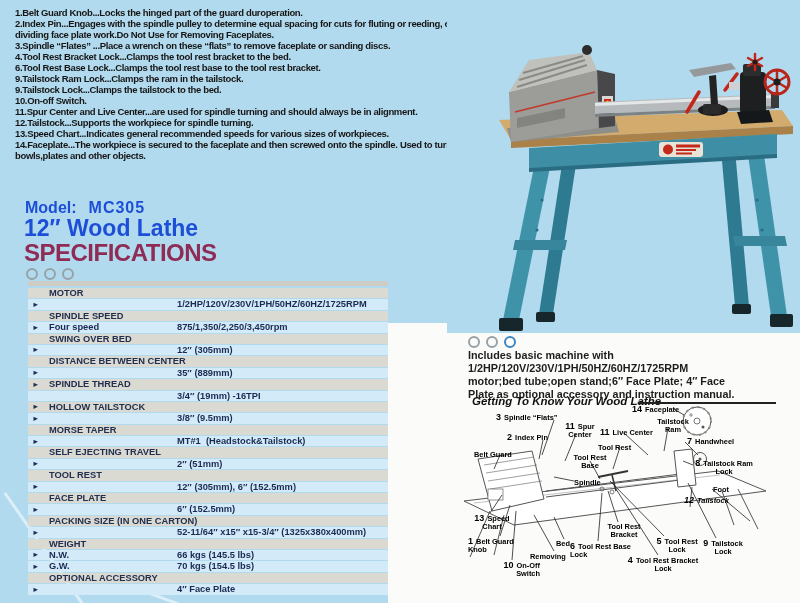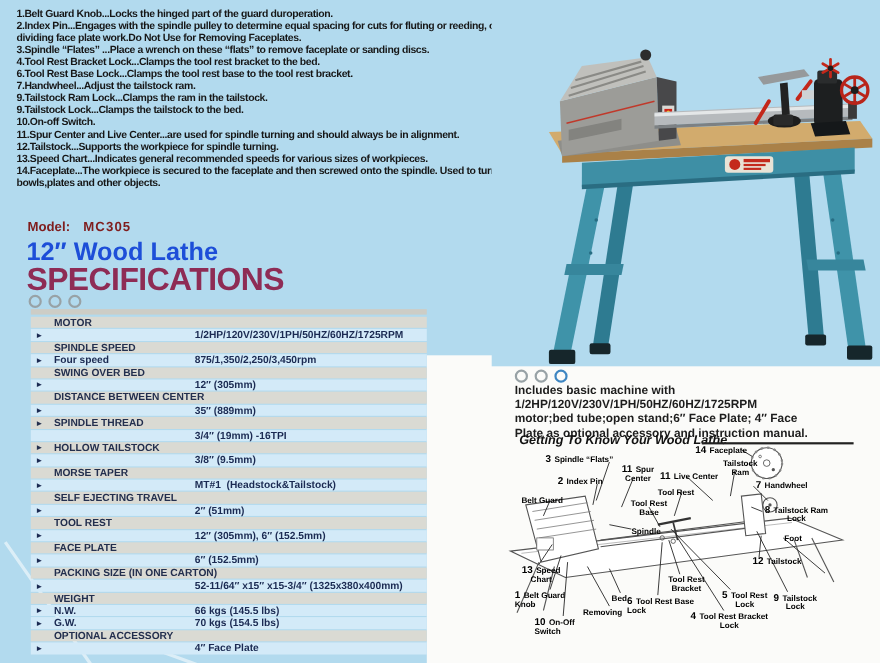--- a/index.html
+++ b/index.html
@@ -9,24 +9,24 @@
   .streak{position:absolute;background:rgba(255,255,255,.55);height:3px;z-index:0;}
   .streak.s1{left:6px;top:492px;width:150px;transform:rotate(55deg);transform-origin:left top;}
   .streak.s2{left:150px;top:592px;width:240px;transform:rotate(20deg);transform-origin:left top;}
 
   
   .parts-list{position:absolute;left:15px;top:7px;width:458px;font-size:9.5px;font-weight:bold;
               line-height:11px;letter-spacing:-0.35px;color:#161616;z-index:2;}
   .pitem{display:block;}
 
   
-  .model{position:absolute;left:25px;top:199px;color:#7f1d1d;font-size:12px;font-weight:bold;z-index:2;}
+  .model{position:absolute;left:25px;top:199px;color:#1d4ed8;font-size:16px;font-weight:bold;z-index:2;}
   .model .mv{margin-left:12px;letter-spacing:1px;}
   .title1{position:absolute;left:24px;top:215px;color:#1d4ed8;font-size:23px;font-weight:bold;z-index:2;}
-  .title2{position:absolute;left:24px;top:239px;color:#8e2c55;font-size:29px;font-weight:bold;letter-spacing:-0.5px;z-index:2;}
+  .title2{position:absolute;left:24px;top:239px;color:#8e2c55;font-size:24px;font-weight:bold;letter-spacing:-0.5px;z-index:2;}
   .circles{position:absolute;display:flex;gap:6px;z-index:2;}
   .circles.left{left:26px;top:268px;}
   .circles.right{left:468px;top:336px;}
   .circ{width:8px;height:8px;border:2px solid #98a2a6;border-radius:50%;background:transparent;}
   .circ.blue{border-color:#3e86c2;}
 
   
   .tbl-topbar{position:absolute;left:28px;top:281px;width:360px;height:5px;background:#cdcdc6;z-index:2;}
   .spec-table{position:absolute;left:28px;top:288px;width:360px;z-index:2;}
   .tr{position:relative;height:10.4px;margin-bottom:1px;font-size:9.3px;font-weight:bold;
@@ -59,21 +59,20 @@
 <div class="white-panel"></div>
 <div class="streak s1"></div>
 <div class="streak s2"></div>
 
 <div class="parts-list">
   <div class="pitem"><span>1.Belt Guard Knob</span><span>...Locks the hinged part of the guard duroperation.</span></div>
   <div class="pitem"><span>2.Index Pin</span><span>...Engages with the spindle pulley to determine equal spacing for cuts for fluting or reeding, or for dividing face plate work.Do Not Use for Removing Faceplates.</span></div>
   <div class="pitem"><span>3.Spindle “Flates”</span><span> ...Place a wrench on these “flats” to remove faceplate or sanding discs.</span></div>
   <div class="pitem"><span>4.Tool Rest Bracket Lock</span><span>...Clamps the tool rest bracket to the bed.</span></div>
   <div class="pitem"><span>6.Tool Rest Base Lock</span><span>...Clamps the tool rest base to the tool rest bracket.</span></div>
-  <div class="pitem"><span>7.Handwheel</span><span>...Adjust the tailstock ram.</span></div>
   <div class="pitem"><span>9.Tailstock Ram Lock</span><span>...Clamps the ram in the tailstock.</span></div>
   <div class="pitem"><span>9.Tailstock Lock</span><span>...Clamps the tailstock to the bed.</span></div>
   <div class="pitem"><span>10.On-off Switch.</span><span></span></div>
   <div class="pitem"><span>11.Spur Center and Live Center</span><span>...are used for spindle turning and should always be in alignment.</span></div>
   <div class="pitem"><span>12.Tailstock</span><span>...Supports the workpiece for spindle turning.</span></div>
   <div class="pitem"><span>13.Speed Chart</span><span>...Indicates general recommended speeds for various sizes of workpieces.</span></div>
   <div class="pitem"><span>14.Faceplate</span><span>...The workpiece is secured to the faceplate and then screwed onto the spindle. Used to turn bowls,plates and other objects.</span></div>
 </div>
 
 <div class="model">
@@ -270,24 +269,24 @@
   <div class="dlabel" style="left:200px;top:24px;width:46px;text-align:center;"><span class="n"></span><span>Tailstock Ram</span></div>
   <div class="dlabel" style="left:182px;top:12px;width:68px;"><span class="n">14</span> <span>Faceplate</span></div>
   <div class="dlabel" style="left:237px;top:44px;width:72px;"><span class="n">7</span> <span>Handwheel</span></div>
   <div class="dlabel" style="left:57px;top:40px;width:60px;"><span class="n">2</span> <span>Index Pin</span></div>
   <div class="dlabel" style="left:24px;top:57px;width:55px;"><span class="n"></span><span>Belt Guard</span></div>
   <div class="dlabel" style="left:148px;top:50px;width:48px;"><span class="n"></span><span>Tool Rest</span></div>
   <div class="dlabel" style="left:116px;top:60px;width:48px;text-align:center;"><span class="n"></span><span>Tool Rest Base</span></div>
   <div class="dlabel" style="left:243px;top:66px;width:62px;text-align:center;"><span class="n">8</span> <span>Tailstock Ram Lock</span></div>
   <div class="dlabel" style="left:124px;top:85px;width:40px;"><span class="n"></span><span>Spindle</span></div>
   <div class="dlabel" style="left:263px;top:92px;width:30px;"><span class="n"></span><span>Foot</span></div>
-  <div class="dlabel" style="left:234px;top:113px;width:66px;"><span class="n">12</span> <span>Tailstock</span></div>
+  <div class="dlabel" style="left:234px;top:103px;width:66px;font-style:italic;"><span class="n">12</span> <span>Tailstock</span></div>
   <div class="dlabel" style="left:18px;top:121px;width:48px;text-align:center;"><span class="n">13</span> <span>Speed Chart</span></div>
   <div class="dlabel" style="left:18px;top:144px;width:66px;text-align:left;"><span class="n">1</span> <span>Belt Guard Knob</span></div>
   <div class="dlabel" style="left:80px;top:159px;width:58px;"><span class="n"></span><span>Removing</span></div>
   <div class="dlabel" style="left:106px;top:146px;width:26px;"><span class="n"></span><span>Bed</span></div>
   <div class="dlabel" style="left:120px;top:149px;width:62px;text-align:left;"><span class="n">6</span> <span>Tool Rest Base Lock</span></div>
   <div class="dlabel" style="left:146px;top:129px;width:56px;text-align:center;"><span class="n"></span><span>Tool Rest Bracket</span></div>
   <div class="dlabel" style="left:176px;top:163px;width:74px;text-align:center;"><span class="n">4</span> <span>Tool Rest Bracket Lock</span></div>
   <div class="dlabel" style="left:198px;top:144px;width:58px;text-align:center;"><span class="n">5</span> <span>Tool Rest Lock</span></div>
   <div class="dlabel" style="left:244px;top:146px;width:58px;text-align:center;"><span class="n">9</span> <span>Tailstock Lock</span></div>
-  <div class="dlabel" style="left:36px;top:168px;width:54px;text-align:left;"><span class="n">10</span> <span>On-Off Switch</span></div>
+  <div class="dlabel" style="left:36px;top:168px;width:54px;text-align:right;"><span class="n">10</span> <span>On-Off Switch</span></div>
 </div>
 
 </body></html>

